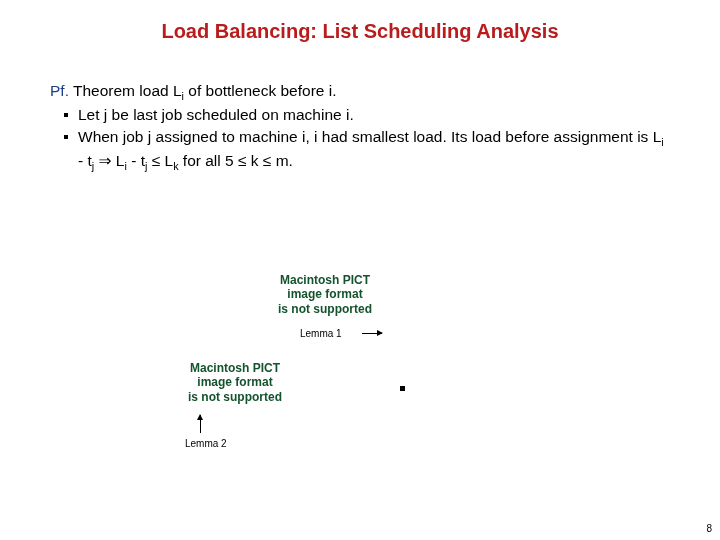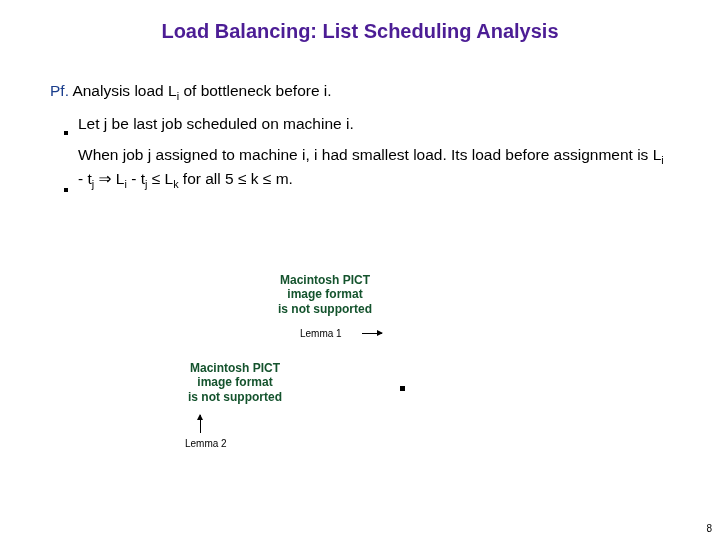--- a/index.html
+++ b/index.html
@@ -20,39 +20,38 @@
     box-sizing: border-box;
   }
   .title {
     position: absolute;
     top: 20px;
     left: 0;
     right: 0;
     text-align: center;
     font-size: 20px;
     font-weight: bold;
-    color: #4c1d95;
+    color: #b91c1c;
   }
   .body {
     position: absolute;
     top: 80px;
     left: 50px;
     right: 50px;
     font-size: 15.5px;
     line-height: 1.4;
     color: #000;
   }
   .theorem-label, .pf-label {
     color: #1a3e8c;
   }
   .bullet-row {
     display: flex;
-    align-items: flex-end;
+    align-items: flex-start;
     margin-left: 14px;
-    margin-top: 9px;
   }
   .bullet-dot {
     flex: 0 0 auto;
     width: 4px;
     height: 4px;
     background: #000;
     margin-top: 9px;
     margin-right: 10px;
   }
   .bullet-text {
@@ -168,21 +167,21 @@
 </head>
 <body>
 
 <div class="slide">
 
   <div class="title">Load Balancing:  List Scheduling Analysis</div>
 
   <div class="body">
     <div>
       <span class="pf-label">Pf.</span>
-      <span>Analysis load L</span><sub>i</sub><span> of bottleneck before i.</span>
+      <span>Theorem load L</span><sub>i</sub><span> of bottleneck before i.</span>
     </div>
 
     <div class="bullet-row">
       <div class="bullet-dot"></div>
       <div class="bullet-text">Let j be last job scheduled on machine i.</div>
     </div>
 
     <div class="bullet-row">
       <div class="bullet-dot"></div>
       <div class="bullet-text">

